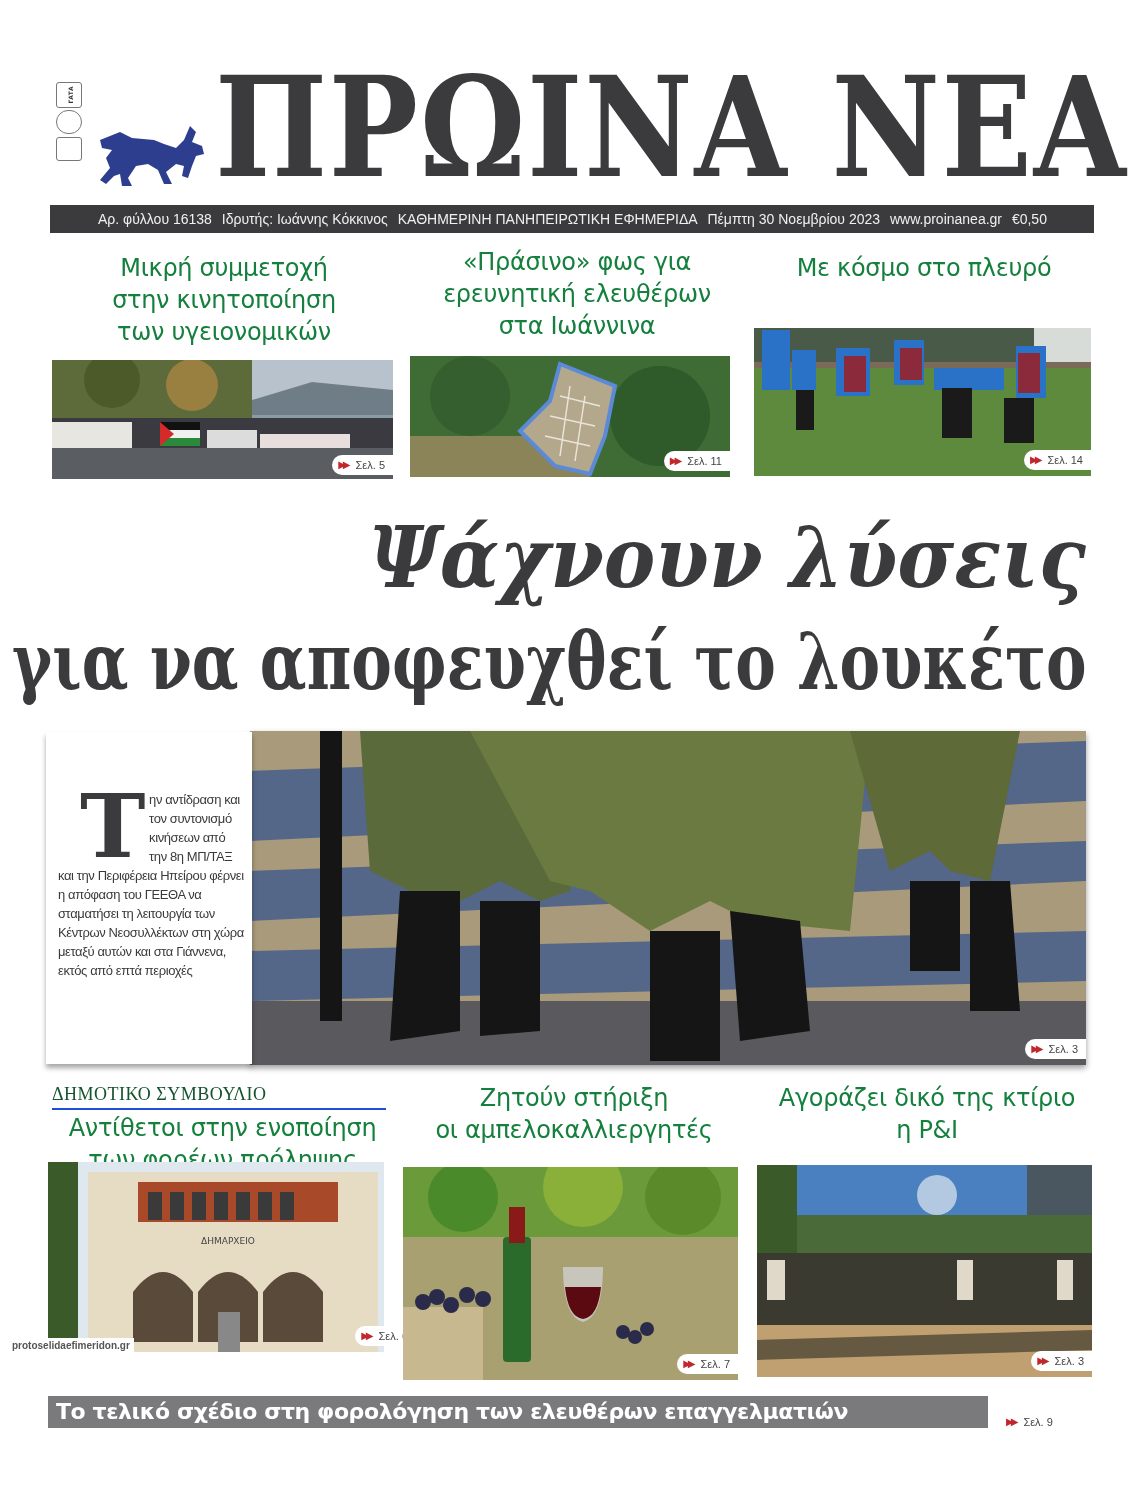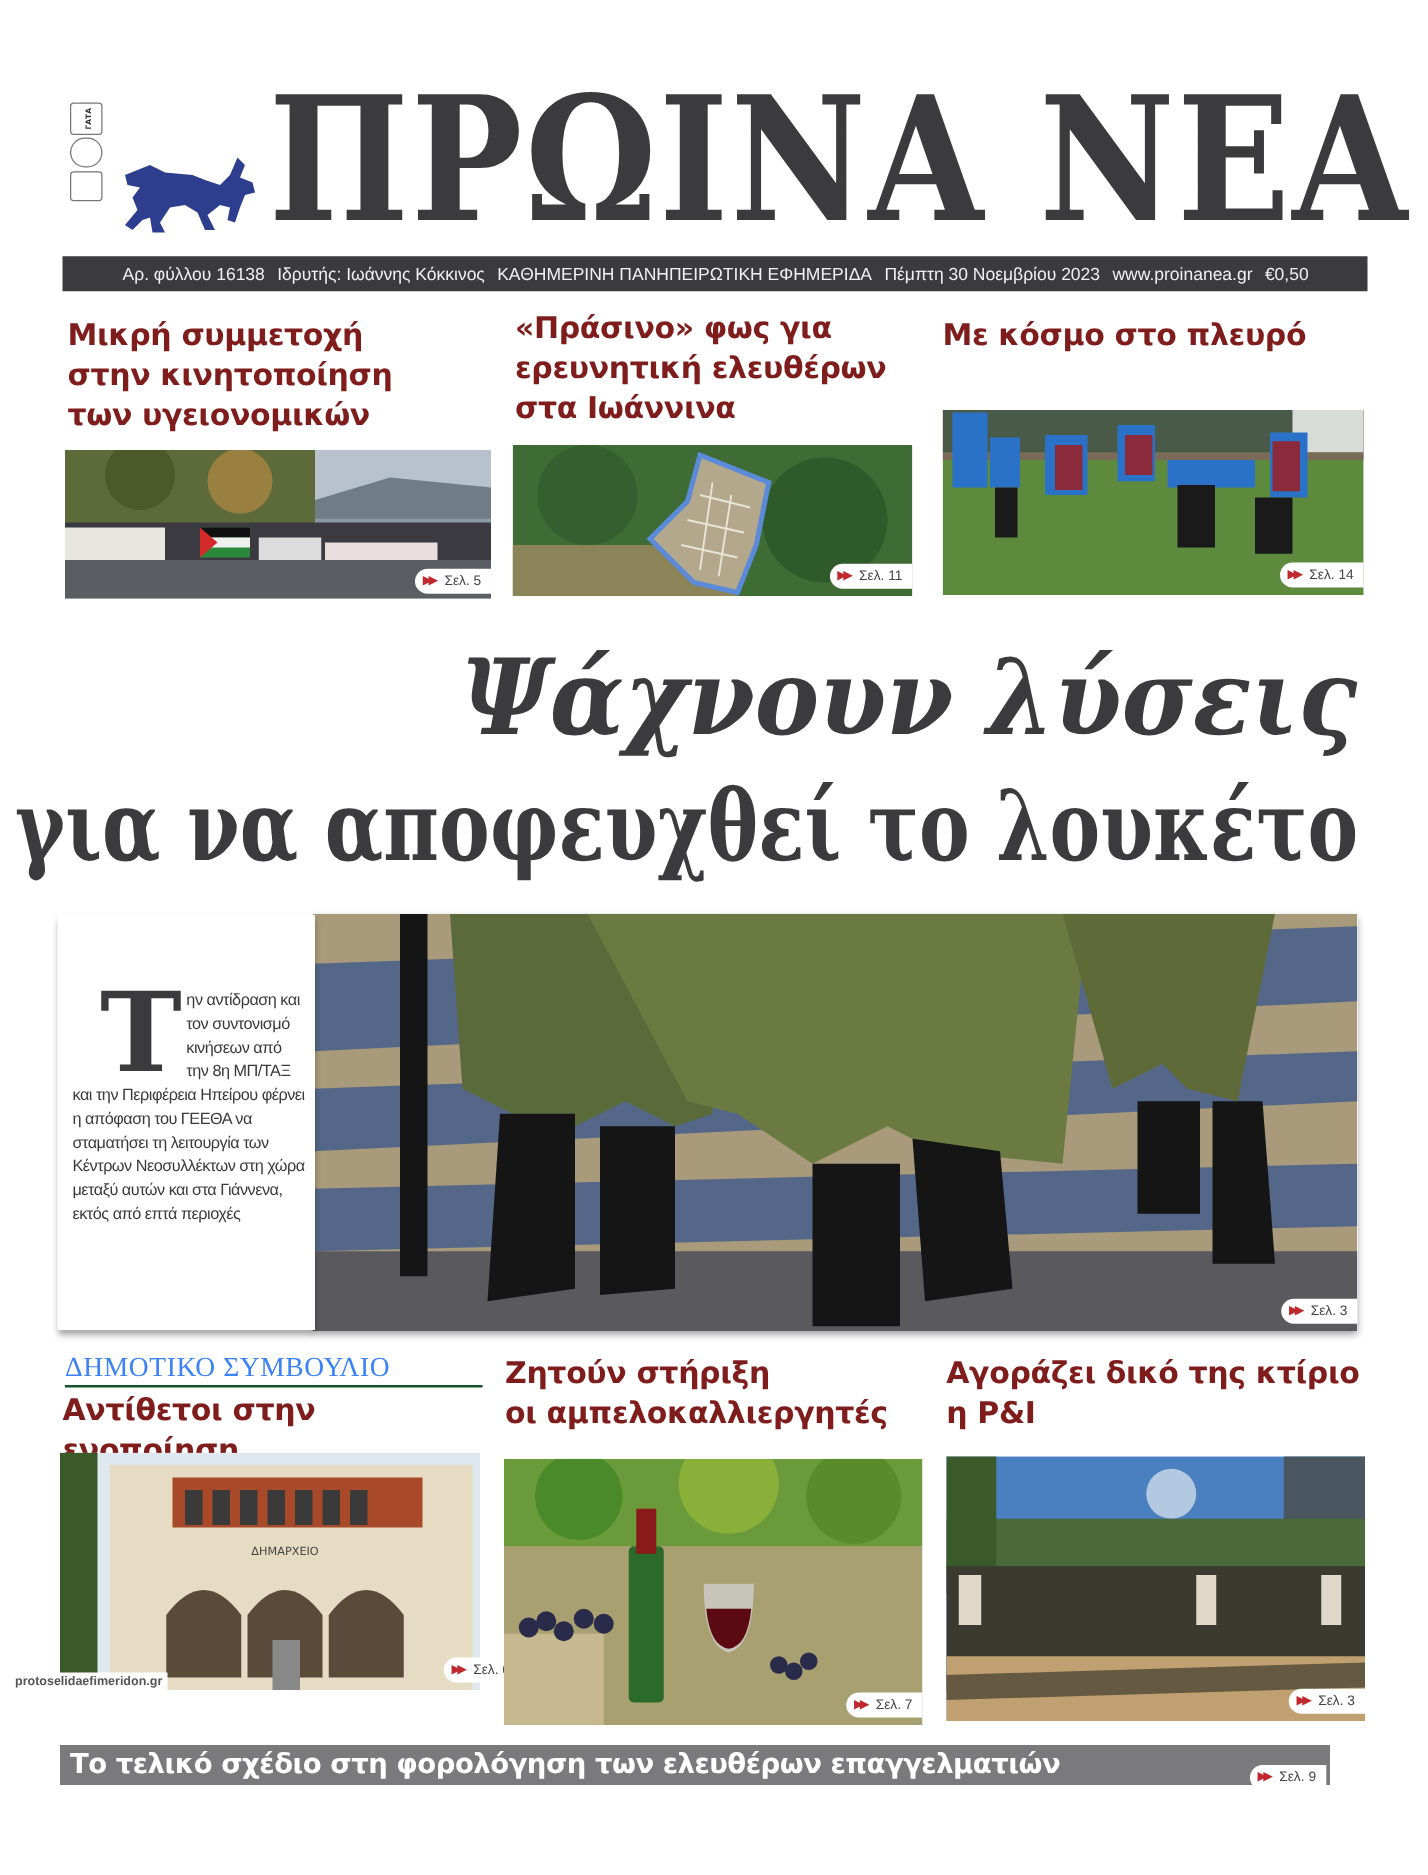--- a/index.html
+++ b/index.html
@@ -21,23 +21,24 @@
   }
   .infobar {
     left: 50px; top: 205px; width: 1044px; height: 28px;
     background: #3b3b3d; color: #f0f0f0;
     font-size: 14px; line-height: 28px; padding-left: 48px; white-space: nowrap;
   }
   .infobar span { margin-right: 6px; }
 
   
   .hl {
-    font-family: "DejaVu Sans", sans-serif; font-weight: bold;
-    font-size: 24px; line-height: 32px; color: #7f1d1d;
+    font-family: "DejaVu Sans", sans-serif; font-weight: normal;
+    font-size: 24px; line-height: 32px; color: #15803d;
     letter-spacing: -0.3px;
+    text-align: center;
   }
   .photo { overflow: hidden; }
   .pagetag {
     position: absolute; height: 20px; padding: 0 8px 0 6px;
     background: #fff; border-radius: 10px 0 0 10px;
     font-size: 11px; line-height: 20px; color: #444; white-space: nowrap;
     display: flex; align-items: center; gap: 4px;
   }
   .pagetag .arr { color: #c0282d; font-size: 10px; letter-spacing: -3px; margin-right: 4px; }
 
@@ -63,26 +64,26 @@
     font-family: "Liberation Sans", sans-serif; font-size: 13px; line-height: 19px; color: #3a3a3c;
     letter-spacing: -0.4px;
   }
   .dropcap {
     float: left; font-family: "DejaVu Serif", serif; font-weight: bold; font-size: 88px; line-height: 72px;
     color: #3b3b3d; margin: 0 4px 0 22px; height: 76px;
   }
 
   .kicker {
     left: 52px; top: 1080px; width: 334px; font-family: "Liberation Serif", serif;
-    font-size: 22px; line-height: 28px; color: #3b82f6; letter-spacing: 0.5px;
-    border-bottom: 2px solid #14532d;
+    font-size: 18px; line-height: 28px; color: #14532d; letter-spacing: 0.5px;
+    border-bottom: 2px solid #1d4ed8;
   }
 
   .bottom-bar {
-    left: 48px; top: 1396px; width: 1016px; height: 32px; background: #7a7a7c;
+    left: 48px; top: 1396px; width: 940px; height: 32px; background: #7a7a7c;
     color: #ffffff; font-family: "DejaVu Sans", sans-serif; font-weight: bold;
     font-size: 22px; line-height: 32px; padding-left: 8px; white-space: nowrap; letter-spacing: -0.4px;
   }
   .watermark {
     left: 8px; top: 1338px; background: #fff; font-size: 10px; font-weight: bold; color: #555;
     padding: 2px 4px;
   }
 </style>
 </head>
 <body>

